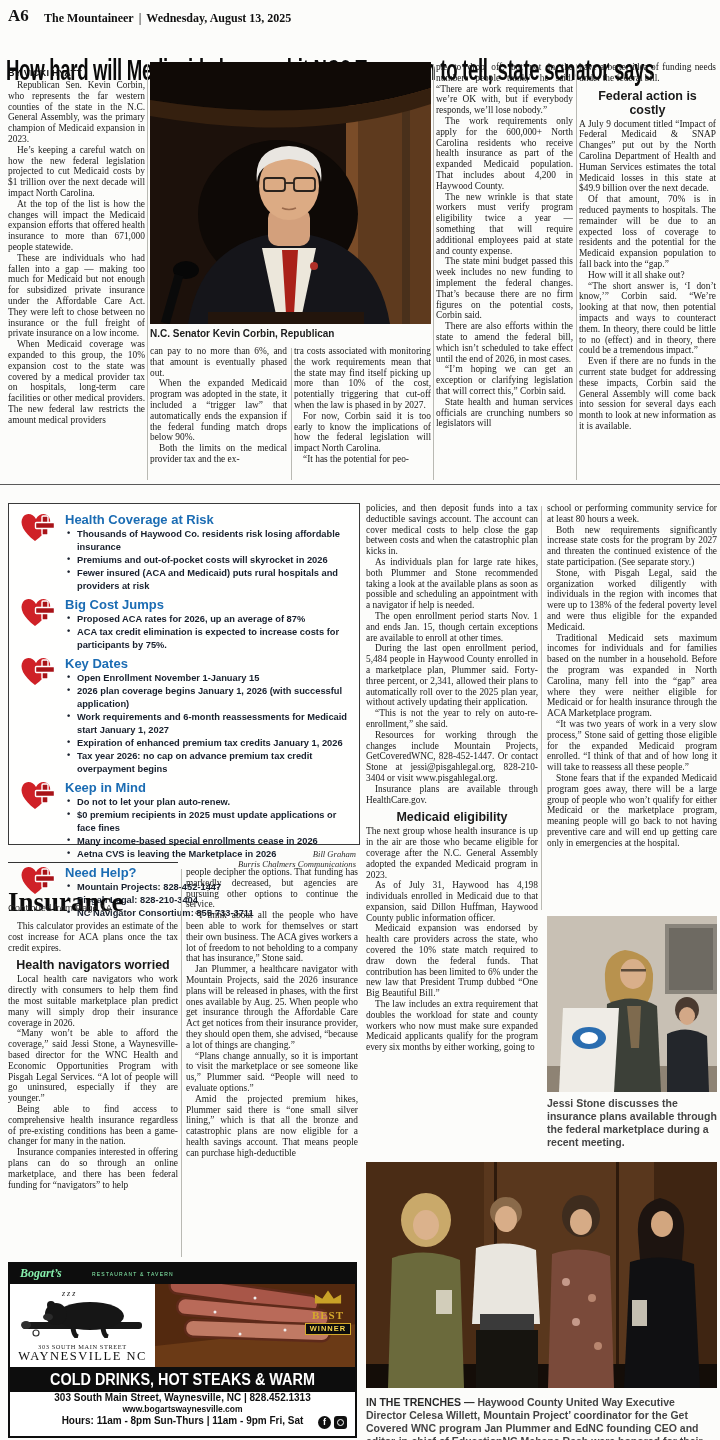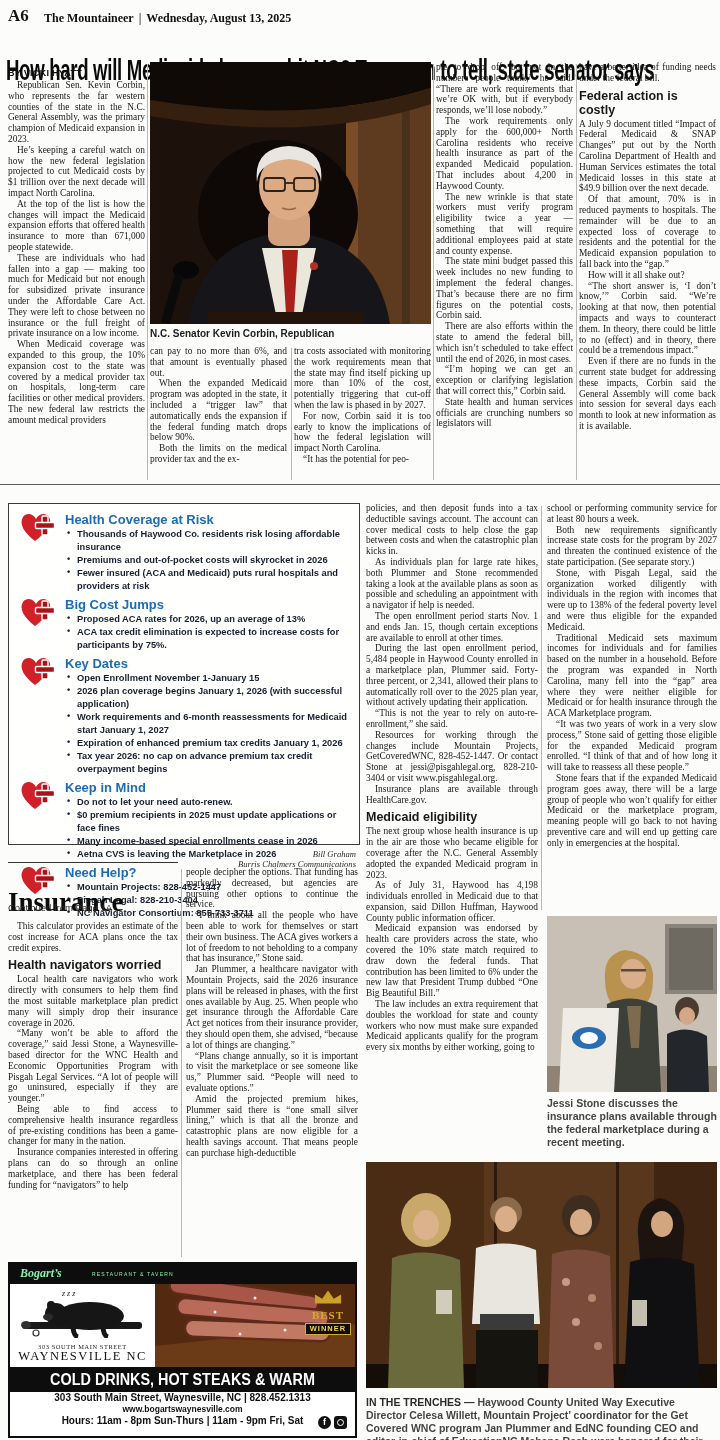--- a/index.html
+++ b/index.html
@@ -14,21 +14,21 @@
   .headline{position:absolute;left:6px;top:33px;white-space:nowrap;
             font-family:"Liberation Sans",sans-serif;font-weight:700;font-size:30px;
             letter-spacing:-0.5px;transform:scaleX(0.62);transform-origin:0 0;color:#0a0a0a;}
   .byline{position:absolute;left:8px;top:68px;font:700 9px/10px "Liberation Sans",sans-serif;letter-spacing:.3px;color:#111;}
 
   
   .col{position:absolute;overflow:hidden;text-align:justify;font-size:9.4px;line-height:10.8px;color:#191919;}
   .col .para{margin:0;text-indent:9px;}
   .cont .para:first-child{text-indent:0;}
   .subhead{font-family:"Liberation Sans",sans-serif;font-weight:700;font-size:12.5px;line-height:14px;
-           margin:5px 0 2px;text-align:left;}
+           margin:5px 0 2px;text-align:center;}
 
   .vrule{position:absolute;width:1px;background:#b9b9b3;}
   .hrule{position:absolute;height:1px;background:#5a5a5a;}
 
   .photo{position:absolute;overflow:hidden;background:#222;}
   .photo svg{display:block;}
 
   .photocap-dark{position:absolute;font:700 10px/12px "Liberation Sans",sans-serif;color:#1c1c1c;}
   .photocap-gray{position:absolute;font:700 10.5px/13px "Liberation Sans",sans-serif;color:#454545;}
   .photocap-gray .lead{color:#2b2b2b;}
@@ -185,21 +185,21 @@
         </ul>
     </div>
     <div class="ib-section">
       <svg class="ib-heart" viewBox="0 0 40 32">
         <path d="M17 30 C5 21 1 12 5 6 C9 1 15 3 18 8 C21 3 27 1 31 6 C35 12 29 21 17 30 Z" fill="#cf2127"></path>
         <rect x="24" y="5" width="6" height="19" rx="1" fill="#a81318" stroke="#fff" stroke-width="1.4"></rect>
         <rect x="17.5" y="11.5" width="19" height="6" rx="1" fill="#a81318" stroke="#fff" stroke-width="1.4"></rect>
       </svg>
       <h4 class="ib-head">Big Cost Jumps</h4>
       <ul class="ib-bullets">
-          <li>Proposed ACA rates for 2026, up an average of 13%</li>
+          <li>Proposed ACA rates for 2026, up an average of 87%</li>
           <li>ACA tax credit elimination is expected to increase costs for participants by 75%.</li>
         </ul>
     </div>
     <div class="ib-section">
       <svg class="ib-heart" viewBox="0 0 40 32">
         <path d="M17 30 C5 21 1 12 5 6 C9 1 15 3 18 8 C21 3 27 1 31 6 C35 12 29 21 17 30 Z" fill="#cf2127"></path>
         <rect x="24" y="5" width="6" height="19" rx="1" fill="#a81318" stroke="#fff" stroke-width="1.4"></rect>
         <rect x="17.5" y="11.5" width="19" height="6" rx="1" fill="#a81318" stroke="#fff" stroke-width="1.4"></rect>
       </svg>
       <h4 class="ib-head">Key Dates</h4>
@@ -212,21 +212,21 @@
         </ul>
     </div>
     <div class="ib-section">
       <svg class="ib-heart" viewBox="0 0 40 32">
         <path d="M17 30 C5 21 1 12 5 6 C9 1 15 3 18 8 C21 3 27 1 31 6 C35 12 29 21 17 30 Z" fill="#cf2127"></path>
         <rect x="24" y="5" width="6" height="19" rx="1" fill="#a81318" stroke="#fff" stroke-width="1.4"></rect>
         <rect x="17.5" y="11.5" width="19" height="6" rx="1" fill="#a81318" stroke="#fff" stroke-width="1.4"></rect>
       </svg>
       <h4 class="ib-head">Keep in Mind</h4>
       <ul class="ib-bullets">
-          <li>Do not to let your need auto-renew.</li>
+          <li>Do not to let your plan auto-renew.</li>
           <li>$0 premium recipients in 2025 must update applications or face fines</li>
           <li>Many income-based special enrollments cease in 2026</li>
           <li>Aetna CVS is leaving the Marketplace in 2026</li>
         </ul>
     </div>
     <div class="ib-section">
       <svg class="ib-heart" viewBox="0 0 40 32">
         <path d="M17 30 C5 21 1 12 5 6 C9 1 15 3 18 8 C21 3 27 1 31 6 C35 12 29 21 17 30 Z" fill="#cf2127"></path>
         <rect x="24" y="5" width="6" height="19" rx="1" fill="#a81318" stroke="#fff" stroke-width="1.4"></rect>
         <rect x="17.5" y="11.5" width="19" height="6" rx="1" fill="#a81318" stroke="#fff" stroke-width="1.4"></rect>

